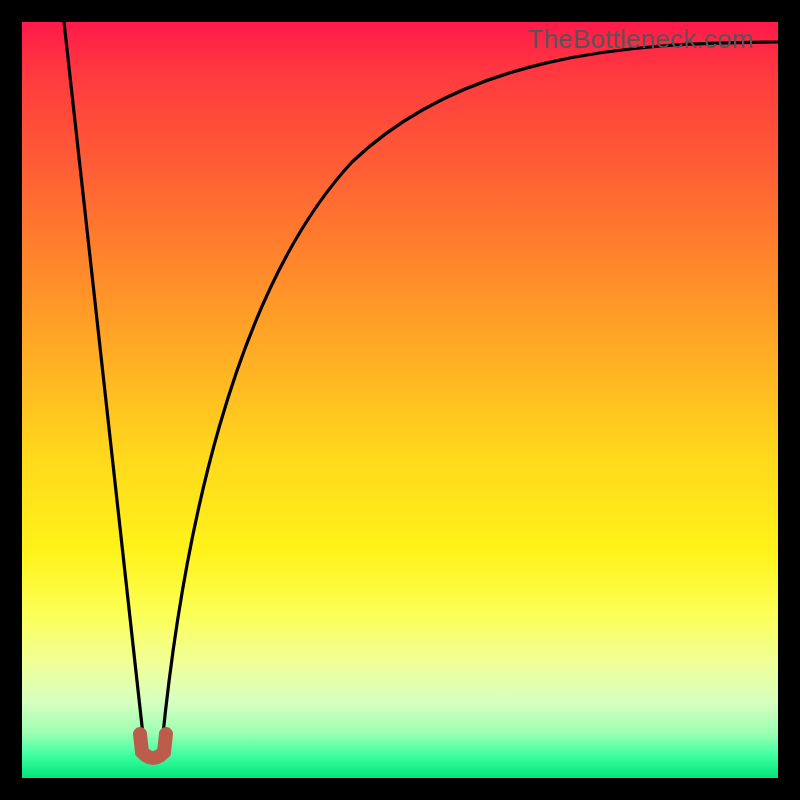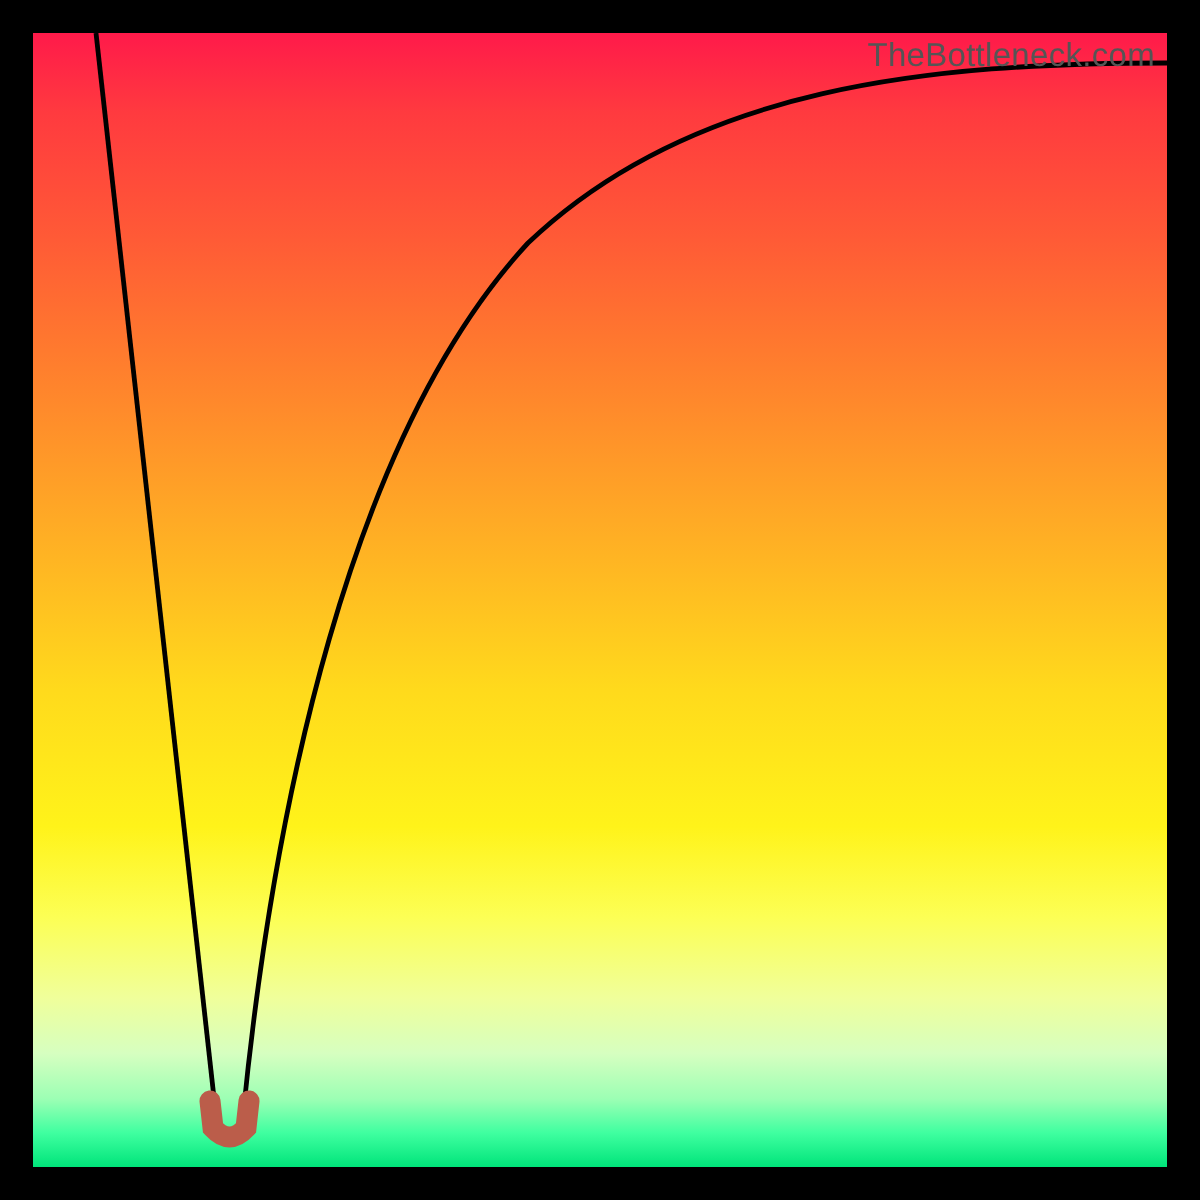--- a/index.html
+++ b/index.html
@@ -31,22 +31,22 @@
       #d6ffc0 90%,
       #9cffb4 94%,
       #3fffa0 97%,
       #00e47a 100%
     );
     overflow: hidden;
   }
   .watermark {
     position: absolute;
     top: 2px;
-    right: 8px;
-    font-size: 22px;
+    right: 24px;
+    font-size: 26px;
     color: #555;
     font-weight: 400;
     letter-spacing: 0.2px;
     z-index: 5;
   }
   svg.curve {
     position: absolute;
     left: 0;
     top: 0;
     width: 756px;

